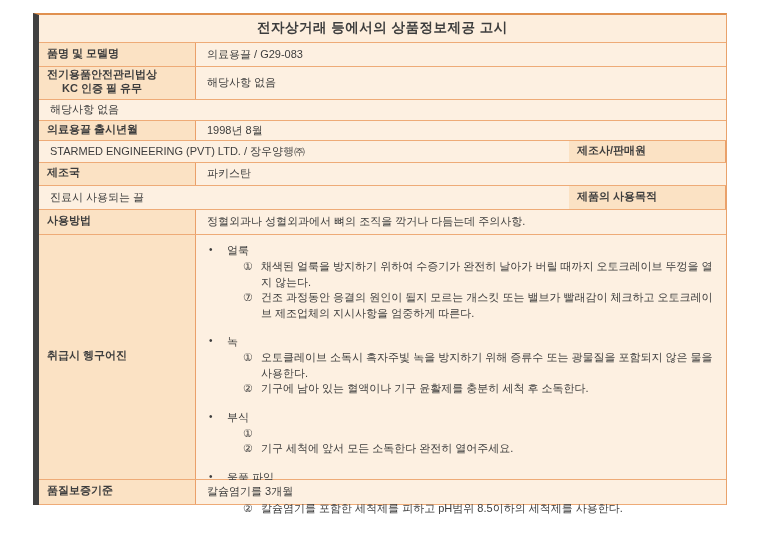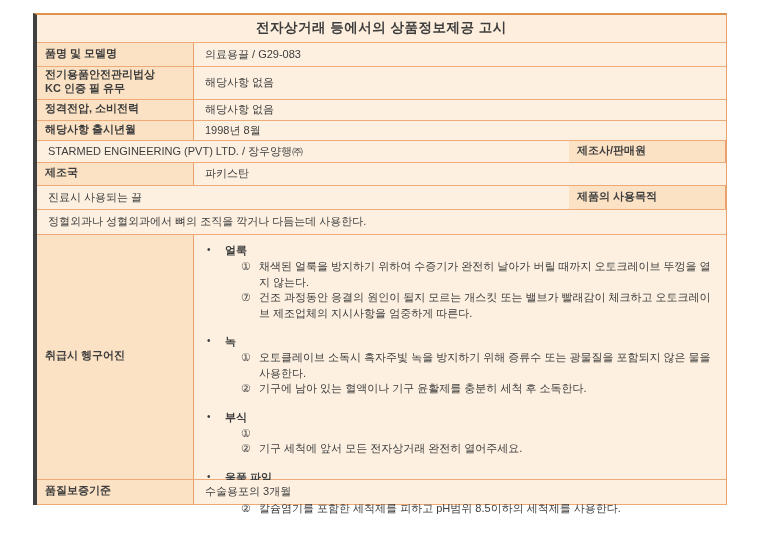--- a/index.html
+++ b/index.html
@@ -3,48 +3,49 @@
 <meta charset="utf-8">
 <style>
   html,body{margin:0;padding:0;}
   body{
     width:760px;height:542px;background:#ffffff;overflow:hidden;
     font-family:"Liberation Sans", sans-serif;
     color:#3d3d3d;
   }
   .doc-table{
     position:absolute;left:33px;top:13px;width:694px;
-    border-left:4px solid #404040;border-right:1px solid #e9a26b;
+    border-left:6px solid #404040;border-right:1px solid #e9a26b;
     border-top:2px solid #e0904f;
     box-sizing:border-box;
   }
   .row{display:flex;width:100%;border-bottom:1px solid #eeab77;box-sizing:border-box;}
   .cell{box-sizing:border-box;display:flex;align-items:center;font-size:11px;line-height:1.25;}
   .label-cell{
     width:157px;flex:0 0 157px;background:#fbe2c4;font-weight:bold;
     border-right:1px solid #eaa06a;padding:1px 6px 3px 8px;
     white-space:pre-line;
+    text-align:center;
   }
   .value-cell{flex:1;background:#fdf0e1;padding:3px 8px 3px 11px;}
   .title-row{height:28px;background:#fdeedd;}
   .title-cell{flex:1;justify-content:center;font-weight:bold;font-size:13.5px;letter-spacing:0.5px;}
   
   .h24{height:24px}.h38{height:38px}.h33{height:33px}.h21{height:21px}
   .h20{height:20px}.h22{height:22px}.h23{height:23px}.h25{height:25px}
   .h245{height:245px}
   .row-last{border-bottom:1px solid #eeab77;height:25px;}
   
   .prec-value{
     flex:1;background:#fdf0e1;padding:8px 8px 4px 11px;
     display:block;font-size:11px;line-height:1.4;
   }
   .p-section{margin-bottom:13px;}
   .p-header{display:flex;padding-left:2px;margin-bottom:1px;}
   .p-bullet{width:18px;flex:0 0 18px;font-size:10px;}
-  .p-title{font-weight:bold;}
+  .p-title{font-weight:normal;}
   .p-item{display:flex;padding-left:36px;}
   .p-marker{width:18px;flex:0 0 18px;}
   .p-text{flex:1;padding-right:4px;}
 </style>
 </head>
 <body>
 
 <div class="doc-table">
 
   <div class="row title-row">
@@ -57,46 +58,46 @@
   </div>
 
 
   <div class="row h33">
     <div class="cell label-cell">전기용품안전관리법상
 KC 인증 필 유무</div>
     <div class="cell value-cell">해당사항 없음</div>
   </div>
 
   <div class="row h21">
-    <div class="cell label-cell">정격전압, 소비전력</div>
     <div class="cell value-cell">해당사항 없음</div>
   </div>
 
   <div class="row h20">
-    <div class="cell label-cell">해당사항 출시년월</div>
+    <div class="cell label-cell">의료용끌 출시년월</div>
     <div class="cell value-cell">1998년 8월</div>
   </div>
 
   <div class="row h22">
     <div class="cell value-cell">STARMED ENGINEERING (PVT) LTD. / 장우양행㈜</div>
     <div class="cell label-cell">제조사/판매원</div>
   </div>
 
   <div class="row h23">
     <div class="cell label-cell">제조국</div>
     <div class="cell value-cell">파키스탄</div>
   </div>
 
   <div class="row h24">
     <div class="cell value-cell">진료시 사용되는 끌</div>
     <div class="cell label-cell">제품의 사용목적</div>
   </div>
 
   <div class="row h25">
-    <div class="cell value-cell">정혈외과나 성혈외과에서 뼈의 조직을 깍거나 다듬는데 사용한다.</div>
+    <div class="cell label-cell">사용방법</div>
+    <div class="cell value-cell">정혈외과나 성혈외과에서 뼈의 조직을 깍거나 다듬는데 주의사항.</div>
   </div>
 
   <div class="row h245">
     <div class="cell label-cell">취급시 헹구어진</div>
     <div class="prec-value">
 
       <div class="p-section">
         <div class="p-header">
           <span class="p-bullet">•</span>
           <span class="p-title">얼룩</span>
@@ -129,21 +130,21 @@
       <div class="p-section">
         <div class="p-header">
           <span class="p-bullet">•</span>
           <span class="p-title">부식</span>
         </div>
         <div class="p-item">
           <span class="p-marker">①</span>
         </div>
         <div class="p-item">
           <span class="p-marker">②</span>
-          <span class="p-text">기구 세척에 앞서 모든 전자상거래 완전히 열어주세요.</span>
+          <span class="p-text">기구 세척에 앞서 모든 소독한다 완전히 열어주세요.</span>
         </div>
       </div>
 
       <div class="p-section">
         <div class="p-header">
           <span class="p-bullet">•</span>
           <span class="p-title">움푹 파임</span>
         </div>
         <div class="p-item">
           <span class="p-marker">①</span>
@@ -153,16 +154,16 @@
           <span class="p-marker">②</span>
           <span class="p-text">칼슘염기를 포함한 세척제를 피하고 pH범위 8.5이하의 세척제를 사용한다.</span>
         </div>
       </div>
 
     </div>
   </div>
 
   <div class="row row-last">
     <div class="cell label-cell">품질보증기준</div>
-    <div class="cell value-cell">수술용포의 3개월</div>
+    <div class="cell value-cell">칼슘염기를 3개월</div>
   </div>
 
 </div>
 
 </body></html>

